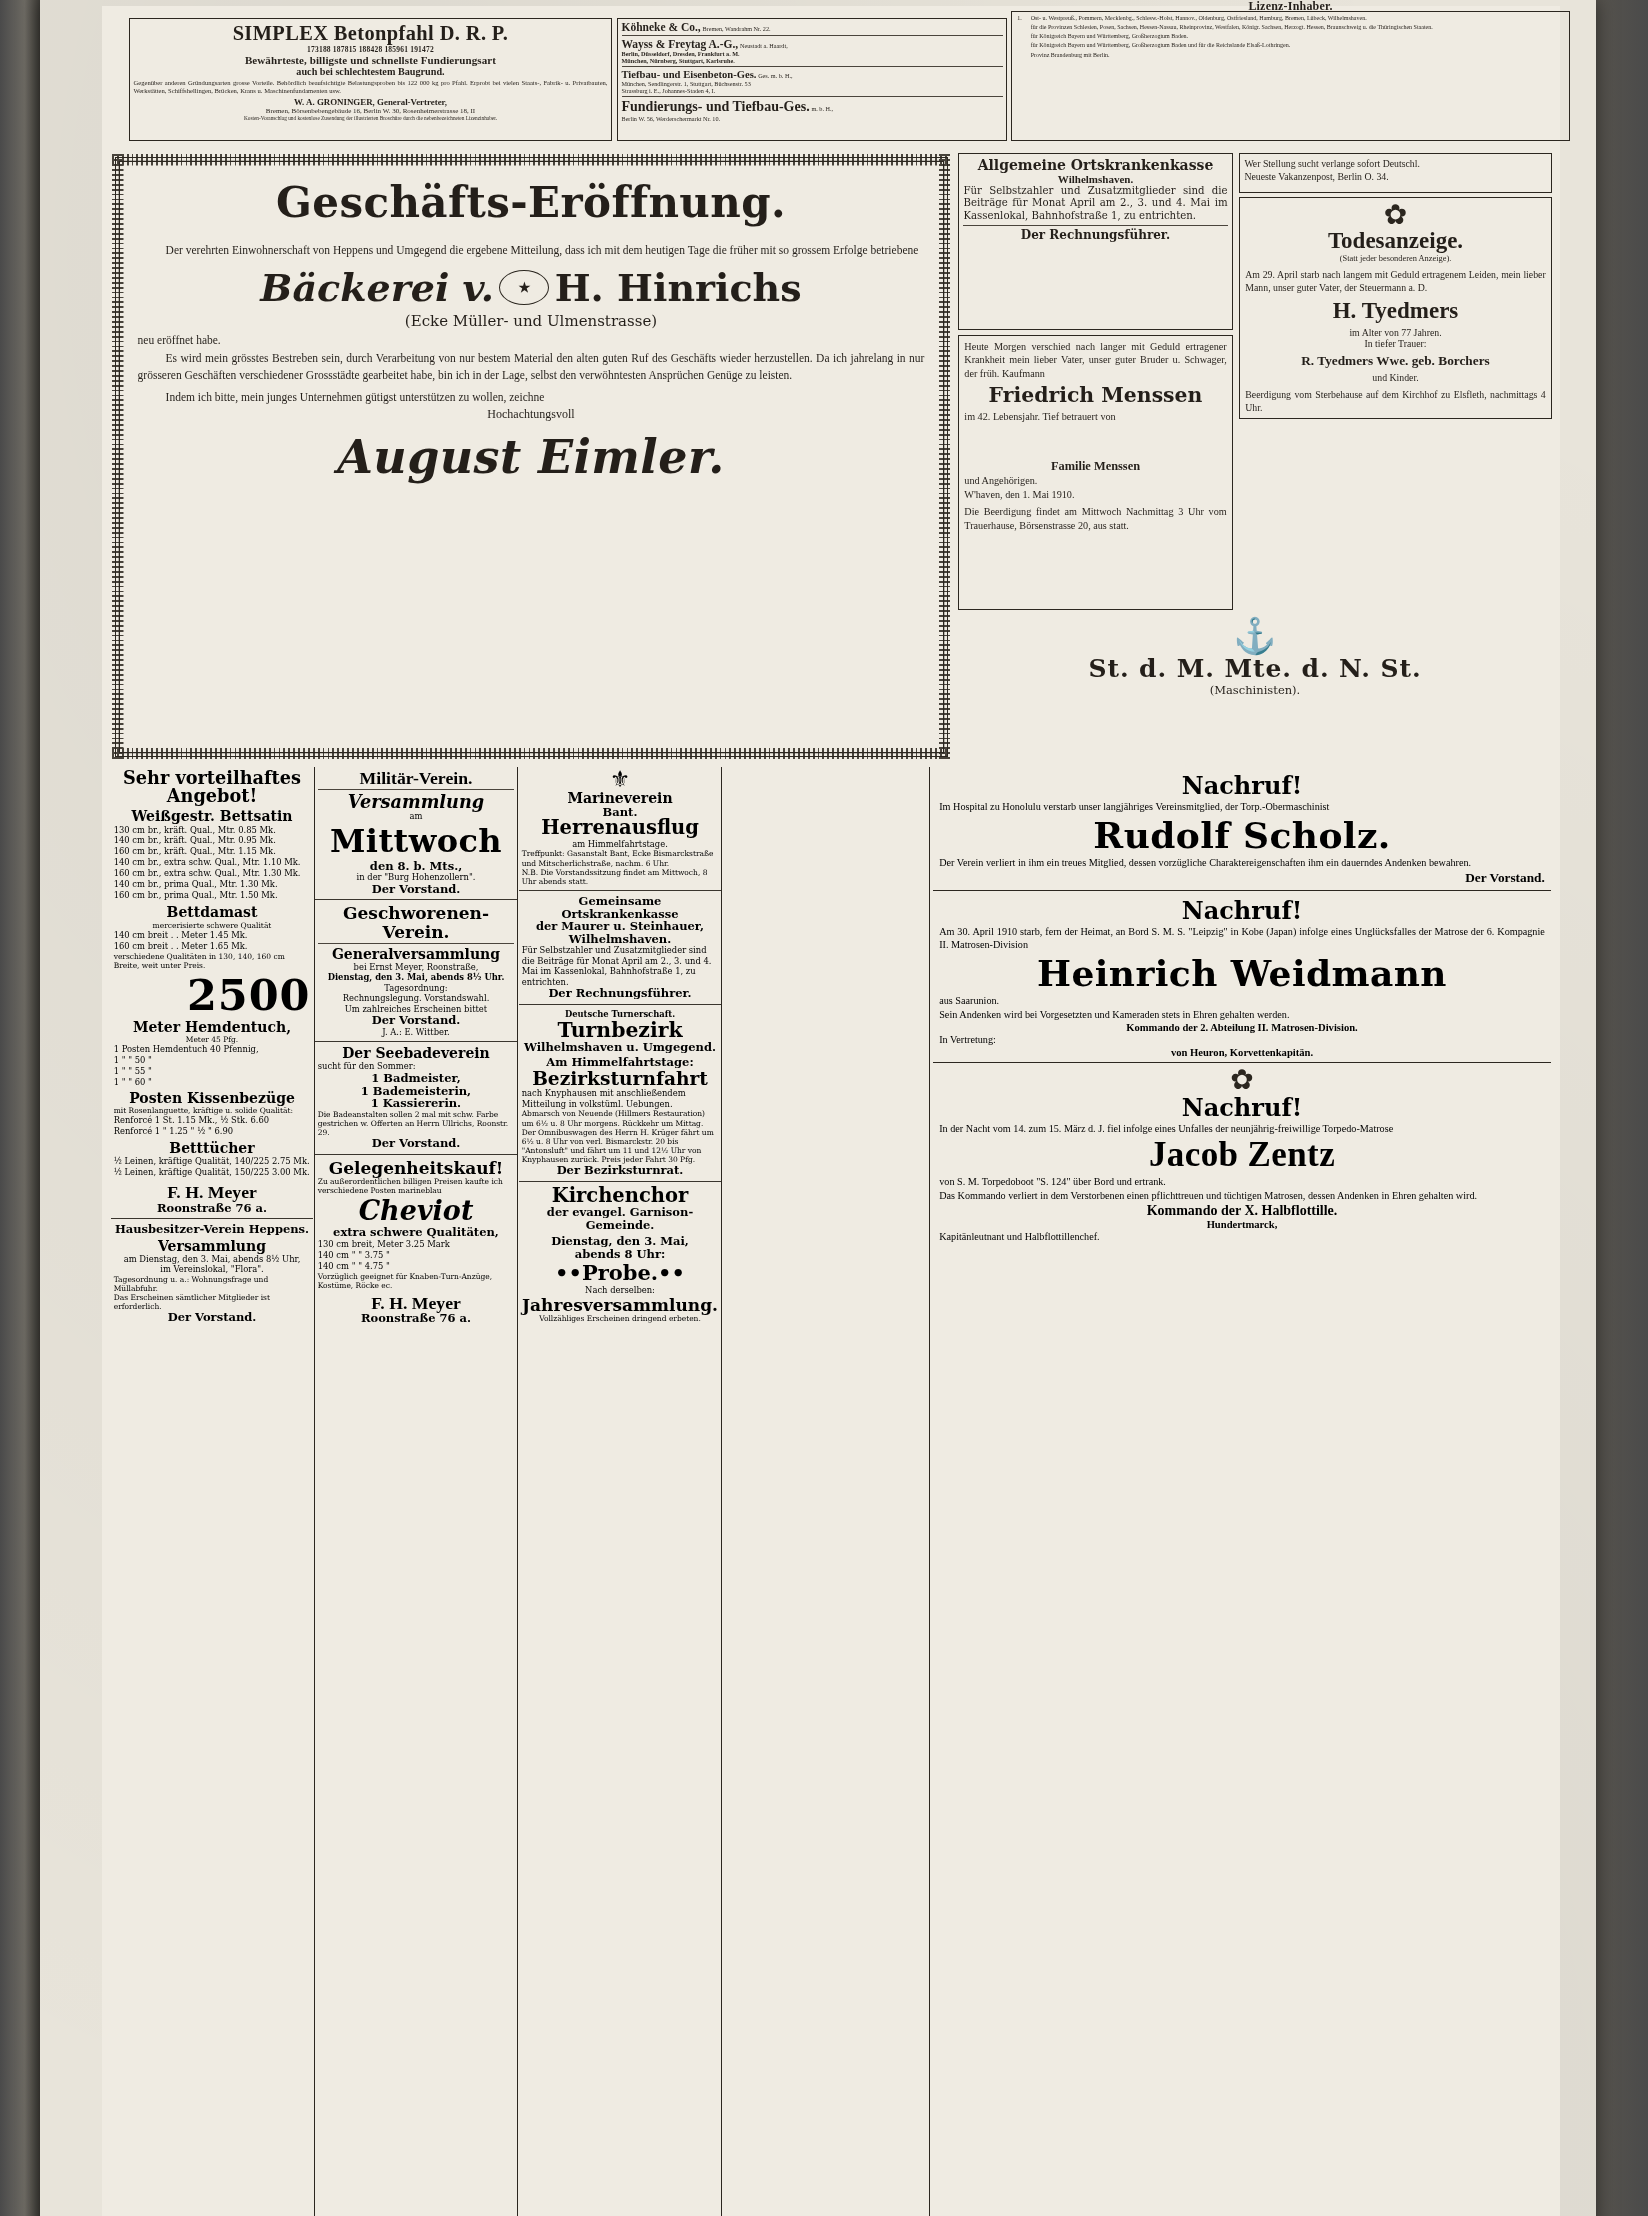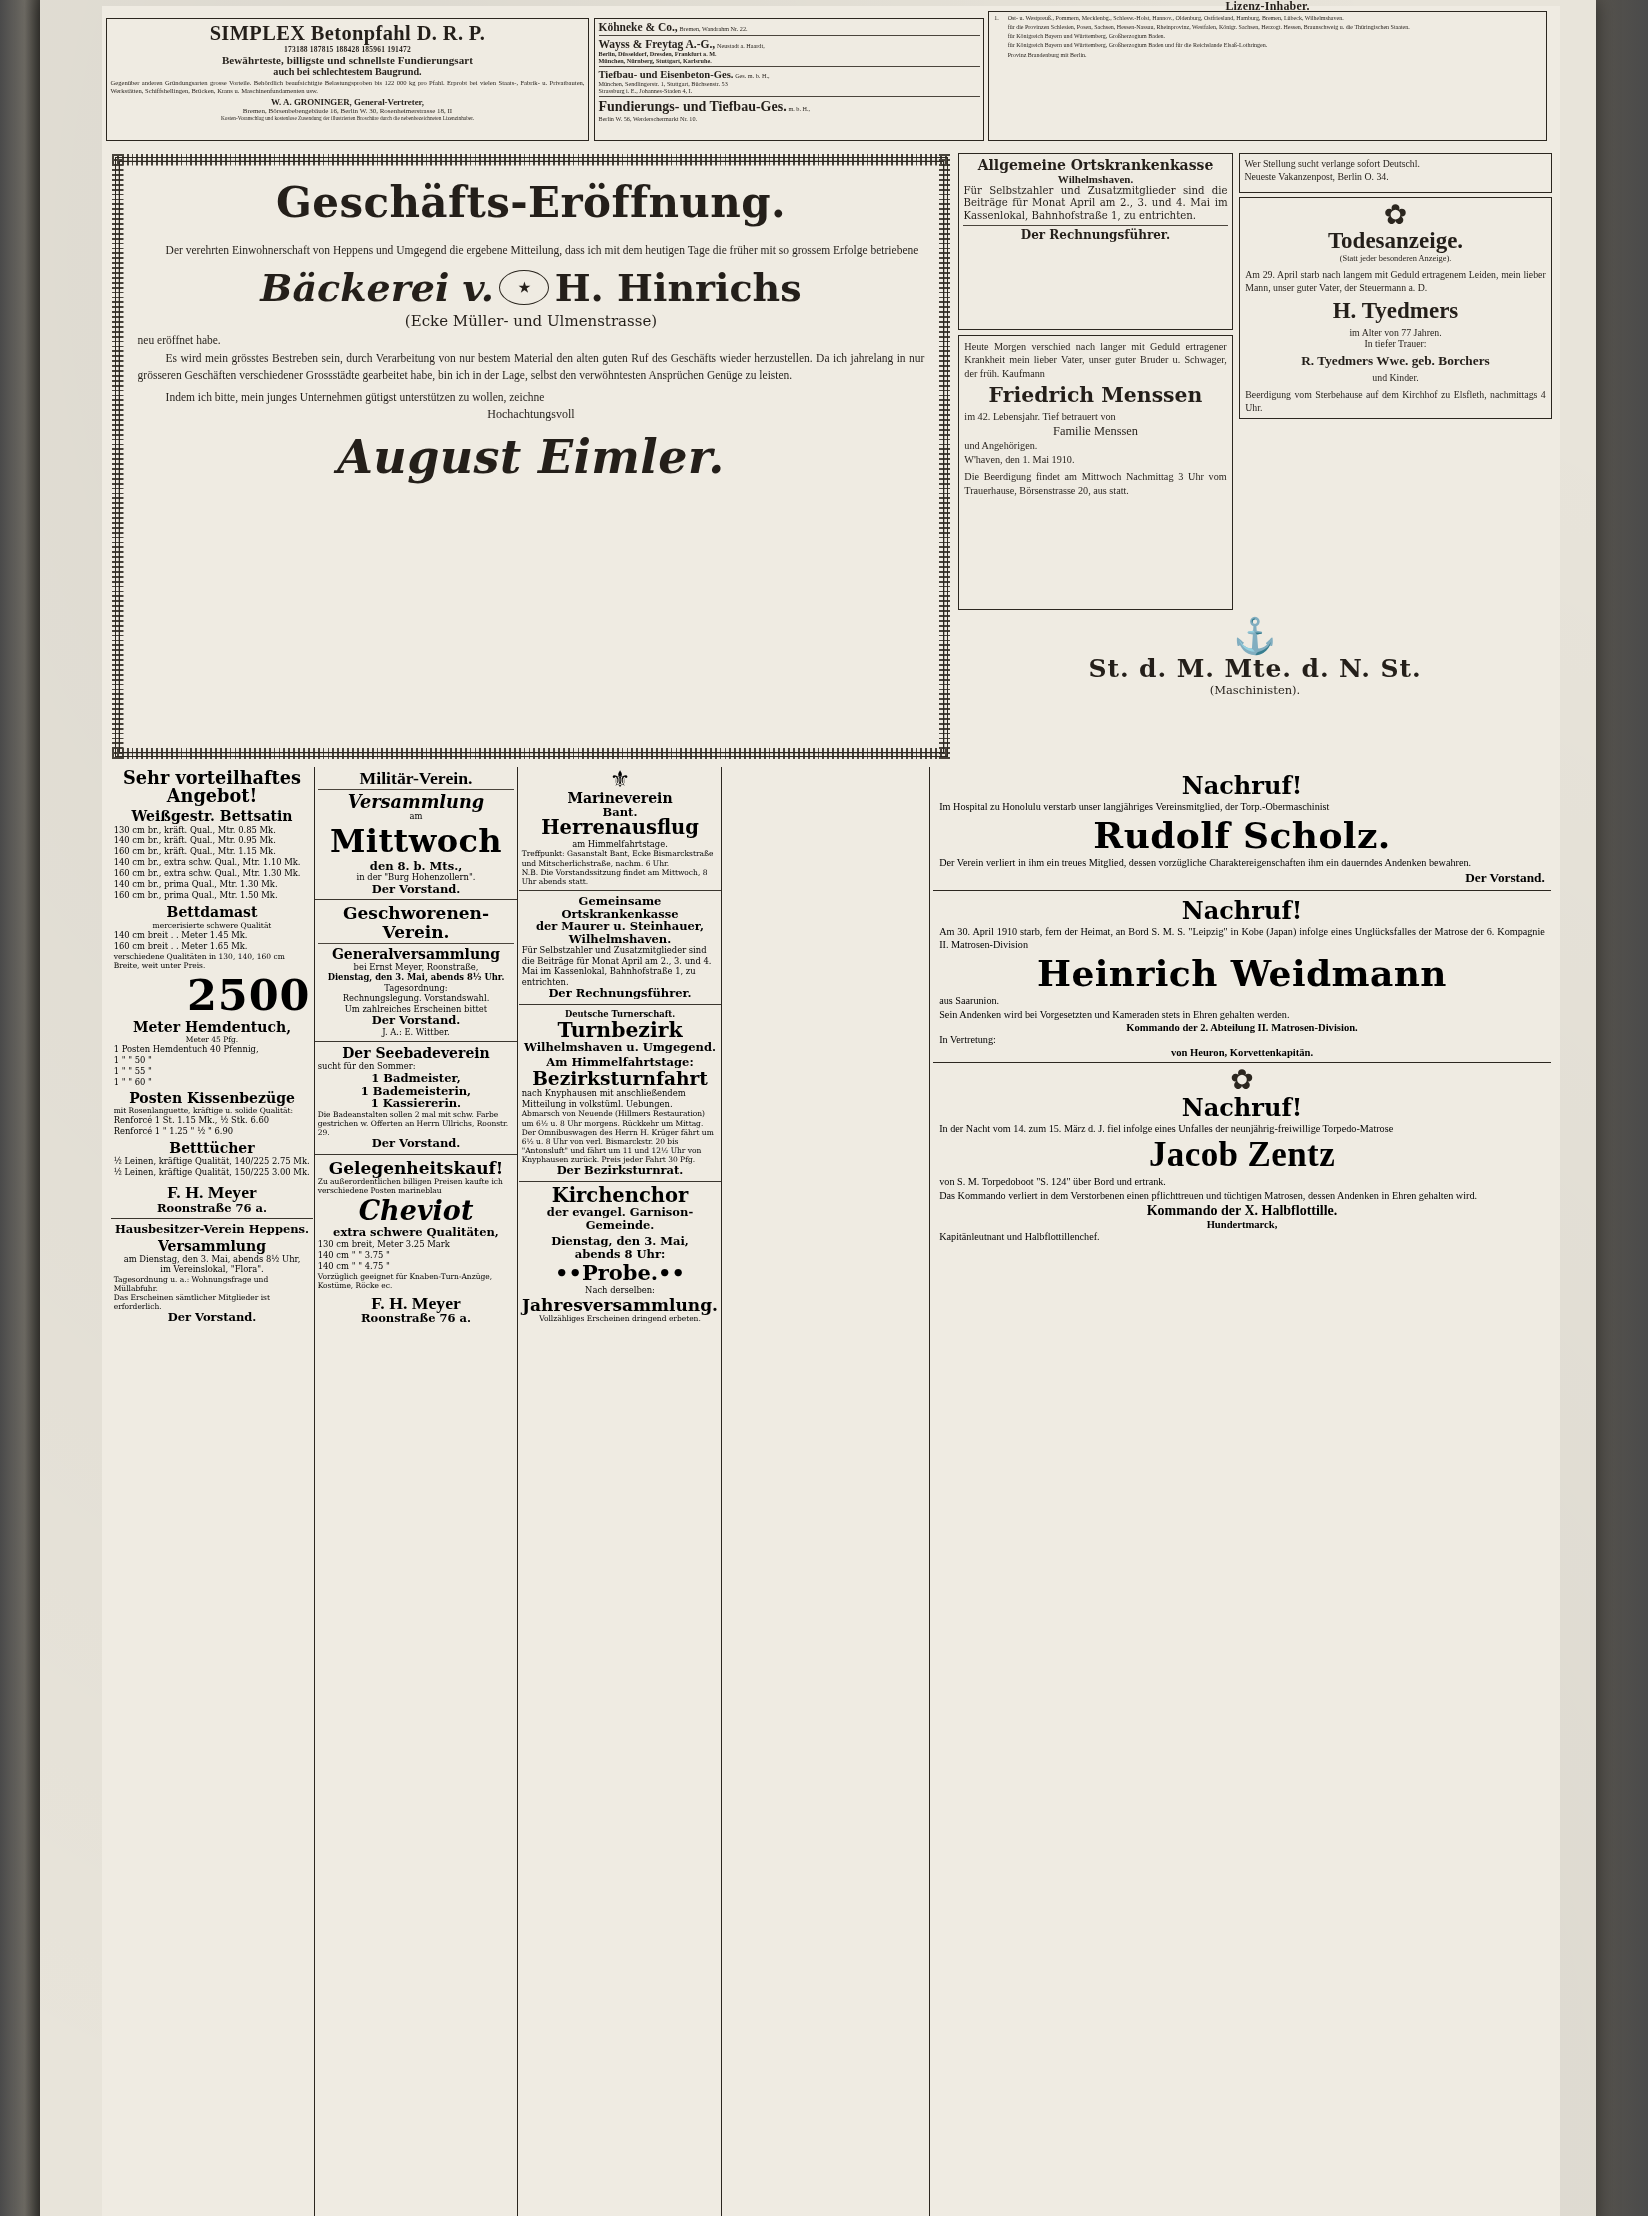--- a/index.html
+++ b/index.html
@@ -43,21 +43,21 @@
   }
   
   .c { text-align: center; }
   .b { font-weight: bold; }
   hr.rule { border: 0; border-top: 0.9px solid #3a352e; margin: 2.2px 0; }
   hr.thin { border: 0; border-top: 0.4px solid #4a443c; margin: 1.8px 0; }
 
   
   #topband {
     position: absolute;
-    left: 66px; top: 10.6px;
+    left: 89px; top: 10.6px;
     width: 1183px; height: 133px;
     color: #241f1a;
   }
   #topband .bx {
     position: absolute;
     border: 0.9px solid #2c2720;
     box-sizing: border-box;
     padding: 2.7px 3.5px;
   }
   #simplexbox { left: 0; top: 7px; width: 483px; height: 123px; }
@@ -165,21 +165,21 @@
   #todes { left: 1128px; top: 44px; width: 313px; height: 222px; padding: 3.5px 5.3px; }
   .todes-t { font-size: 23px; font-weight: bold; text-align: center; margin-top: 25px; }
   .todes-s { font-size: 8.4px; text-align: center; }
   .todes-b { font-size: 9.8px; line-height: 1.35; text-align: justify; margin-top: 4.4px; }
   .todes-n { font-size: 23px; font-weight: bold; text-align: center; margin: 3.5px 0; }
   .feather { text-align: center; font-size: 28px; line-height: .9; color: #2b261f; }
 
   #menssen { left: 847px; top: 182px; width: 275px; height: 275px; padding: 3.5px 5.3px; }
   .mn-b { font-size: 10.2px; line-height: 1.35; text-align: justify; }
   .mn-n { font-family: "DejaVu Serif", serif; font-size: 20.4px; font-weight: bold; text-align: center; margin: 2.7px 0; }
-  .mn-c { font-size: 10.6px; text-align: center; font-weight: normal; }
+  .mn-c { font-size: 10.6px; text-align: center; font-weight: bold; margin-top: 35px; }
 
   #anchorbox { left: 847px; top: 461px; width: 594px; height: 146px; padding: 2.7px; }
   .anchor { text-align: center; font-size: 35px; line-height: 1; margin-top: 2.7px; }
   .stdm { font-family: "DejaVu Serif", serif; font-size: 25px; font-weight: bold; text-align: center; letter-spacing: 0.9px; }
   .stdm-s { font-family: "DejaVu Serif", serif; font-size: 11.5px; text-align: center; }
 
   
   #cols { position: absolute; left: 0; top: 614px; width: 1441px; height: 1649px; }
   .col { position: absolute; top: 0; box-sizing: border-box; }
   #c1 { left: 0;    width: 202px; }

